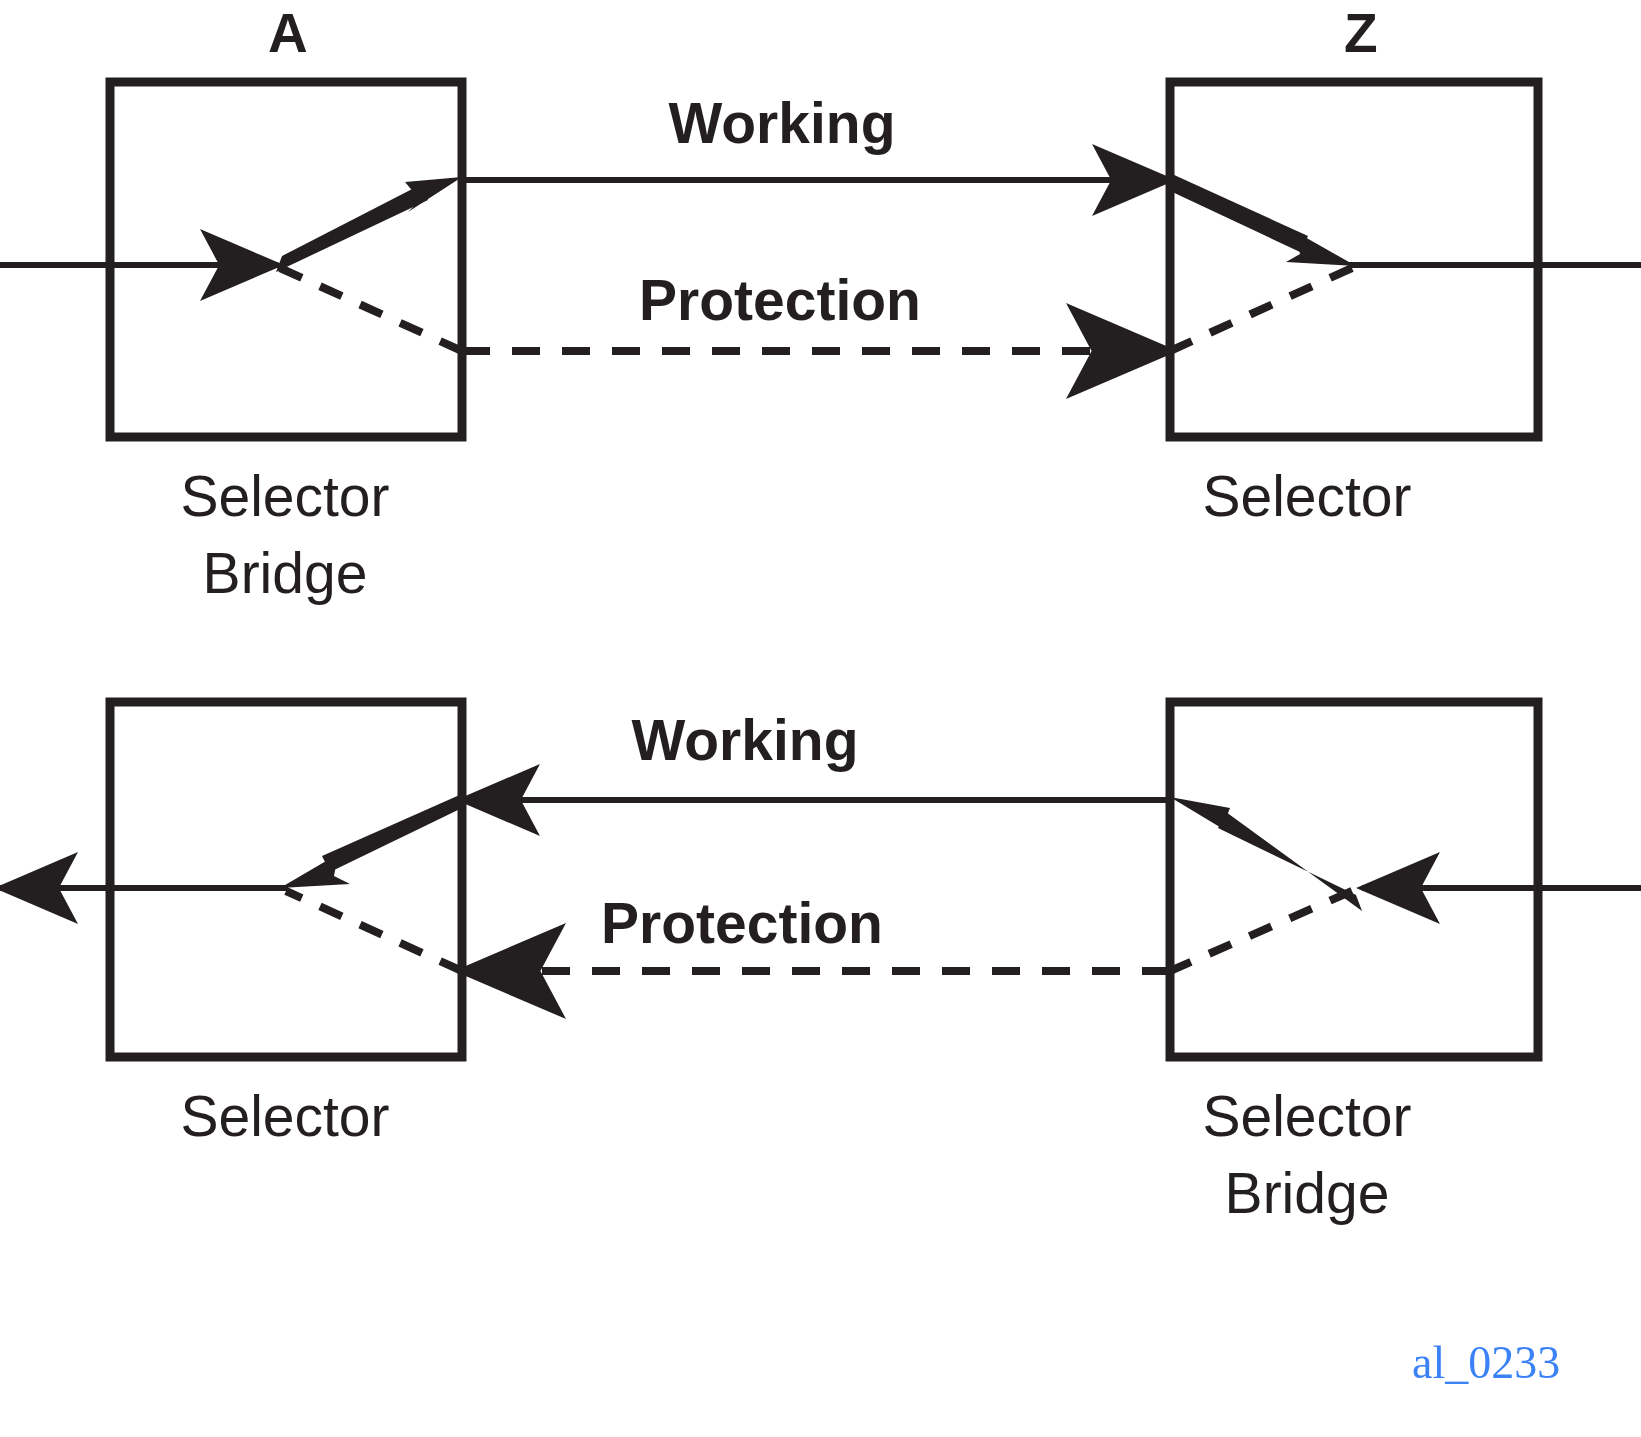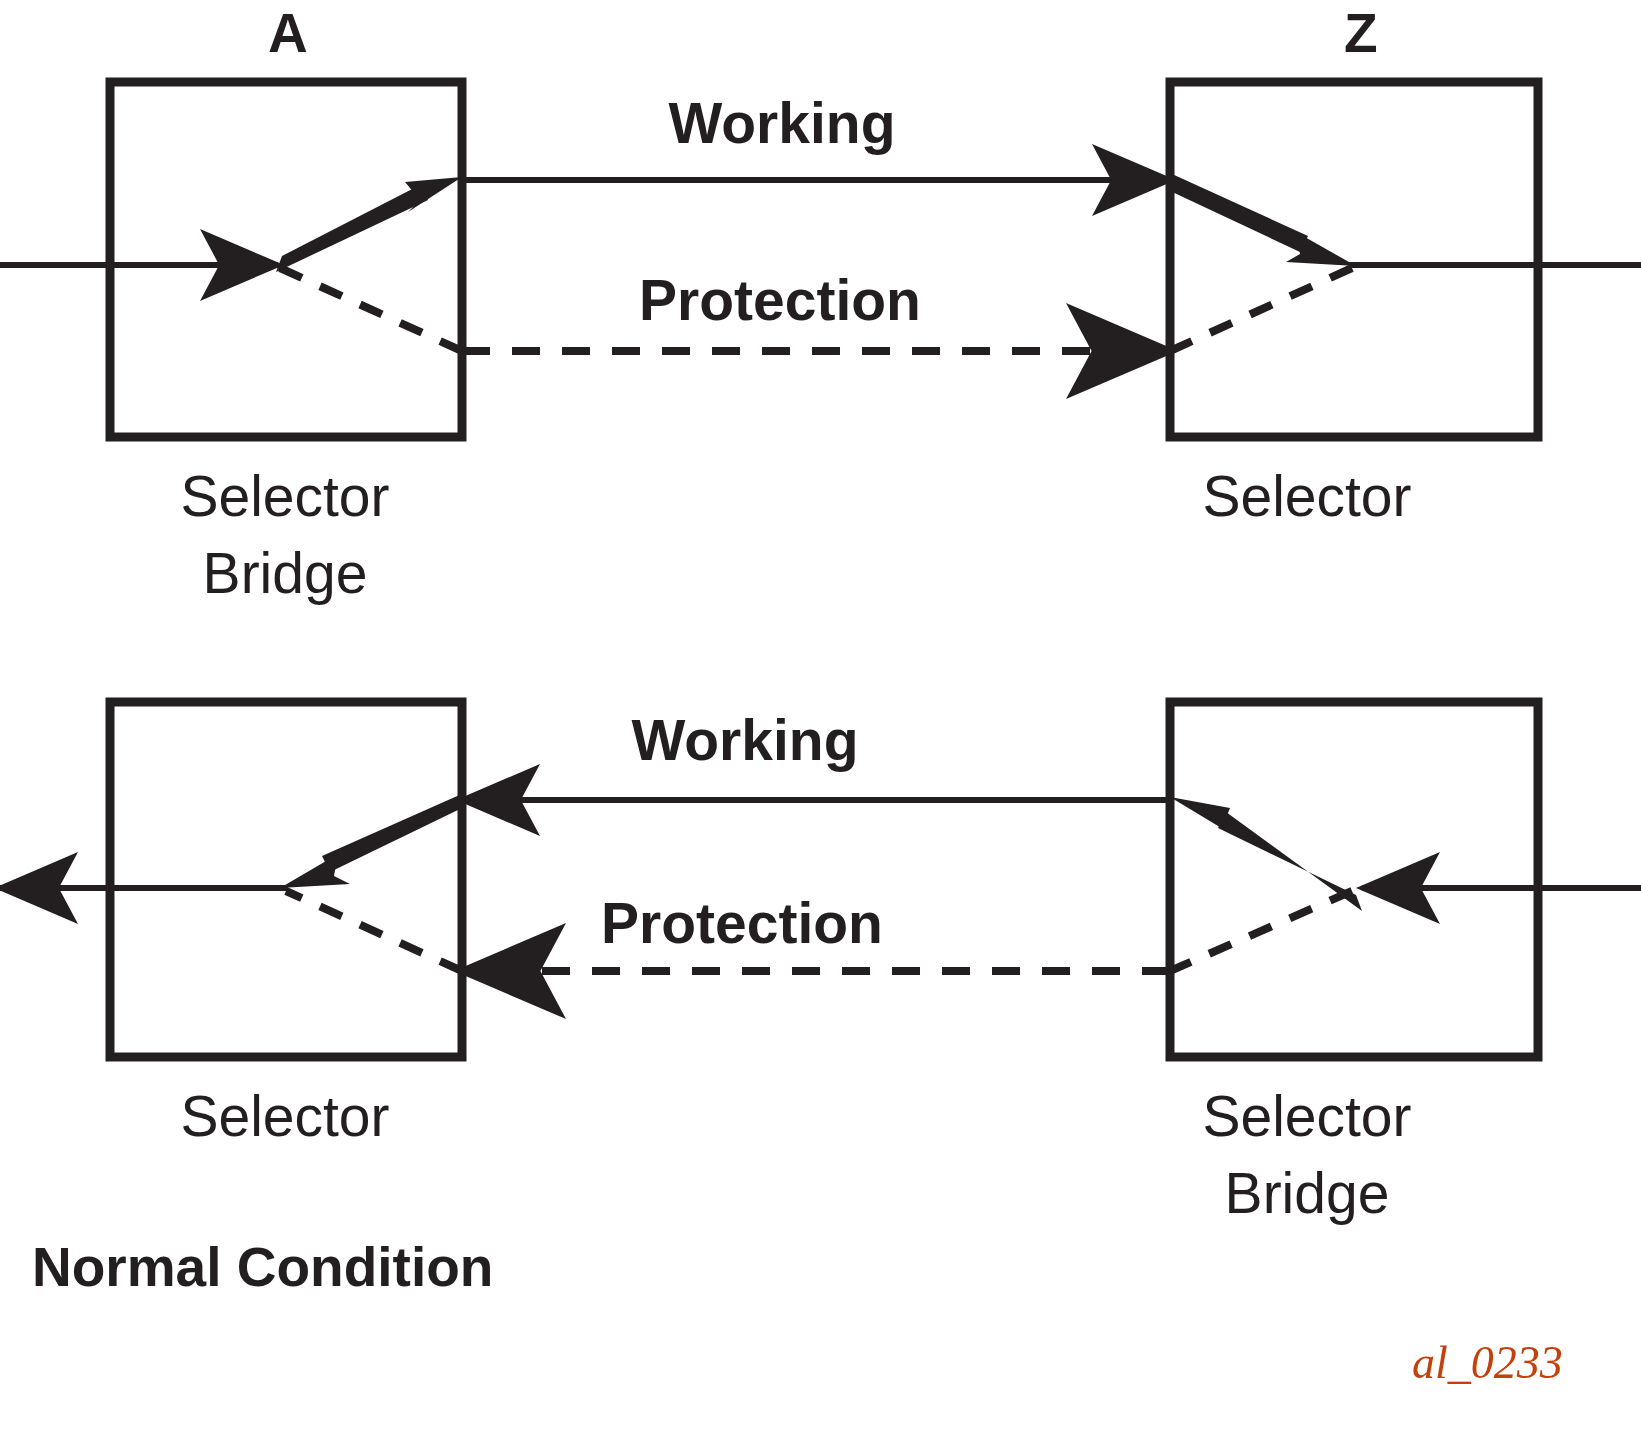--- a/index.html
+++ b/index.html
@@ -42,23 +42,22 @@
     font-size: 57px;
     font-weight: normal;
     text-align: left;
   }
   .condition-label {
     font-size: 55px;
     font-weight: bold;
   }
   .watermark {
     font-family: "Liberation Serif", serif;
-    font-style: italic;
     font-size: 46px;
-    color: #c2410c;
+    color: #3b82f6;
   }
   .center-x {
     transform: translateX(-50%);
   }
 </style>
 </head>
 <body>
 
 <div id="canvas">
 
@@ -146,17 +145,16 @@
 
   <div class="txt link-label center-x" style="left:745px; top:712px;">Working</div>
 
   <div class="txt link-label center-x" style="left:742px; top:895px;">Protection</div>
 
   <div class="txt box-caption center-x" style="left:285px; top:1088px;">Selector</div>
 
   <div class="txt box-caption center-x" style="left:1307px; top:1088px;">Selector</div>
   <div class="txt box-caption center-x" style="left:1307px; top:1165px;">Bridge</div>
 
-  <div class="txt condition-label" style="left:32px; top:1240px;">Normal Condition</div>
 
   <div class="txt watermark" style="left:1412px; top:1340px;">al_0233</div>
 
 </div>
 
 </body></html>

